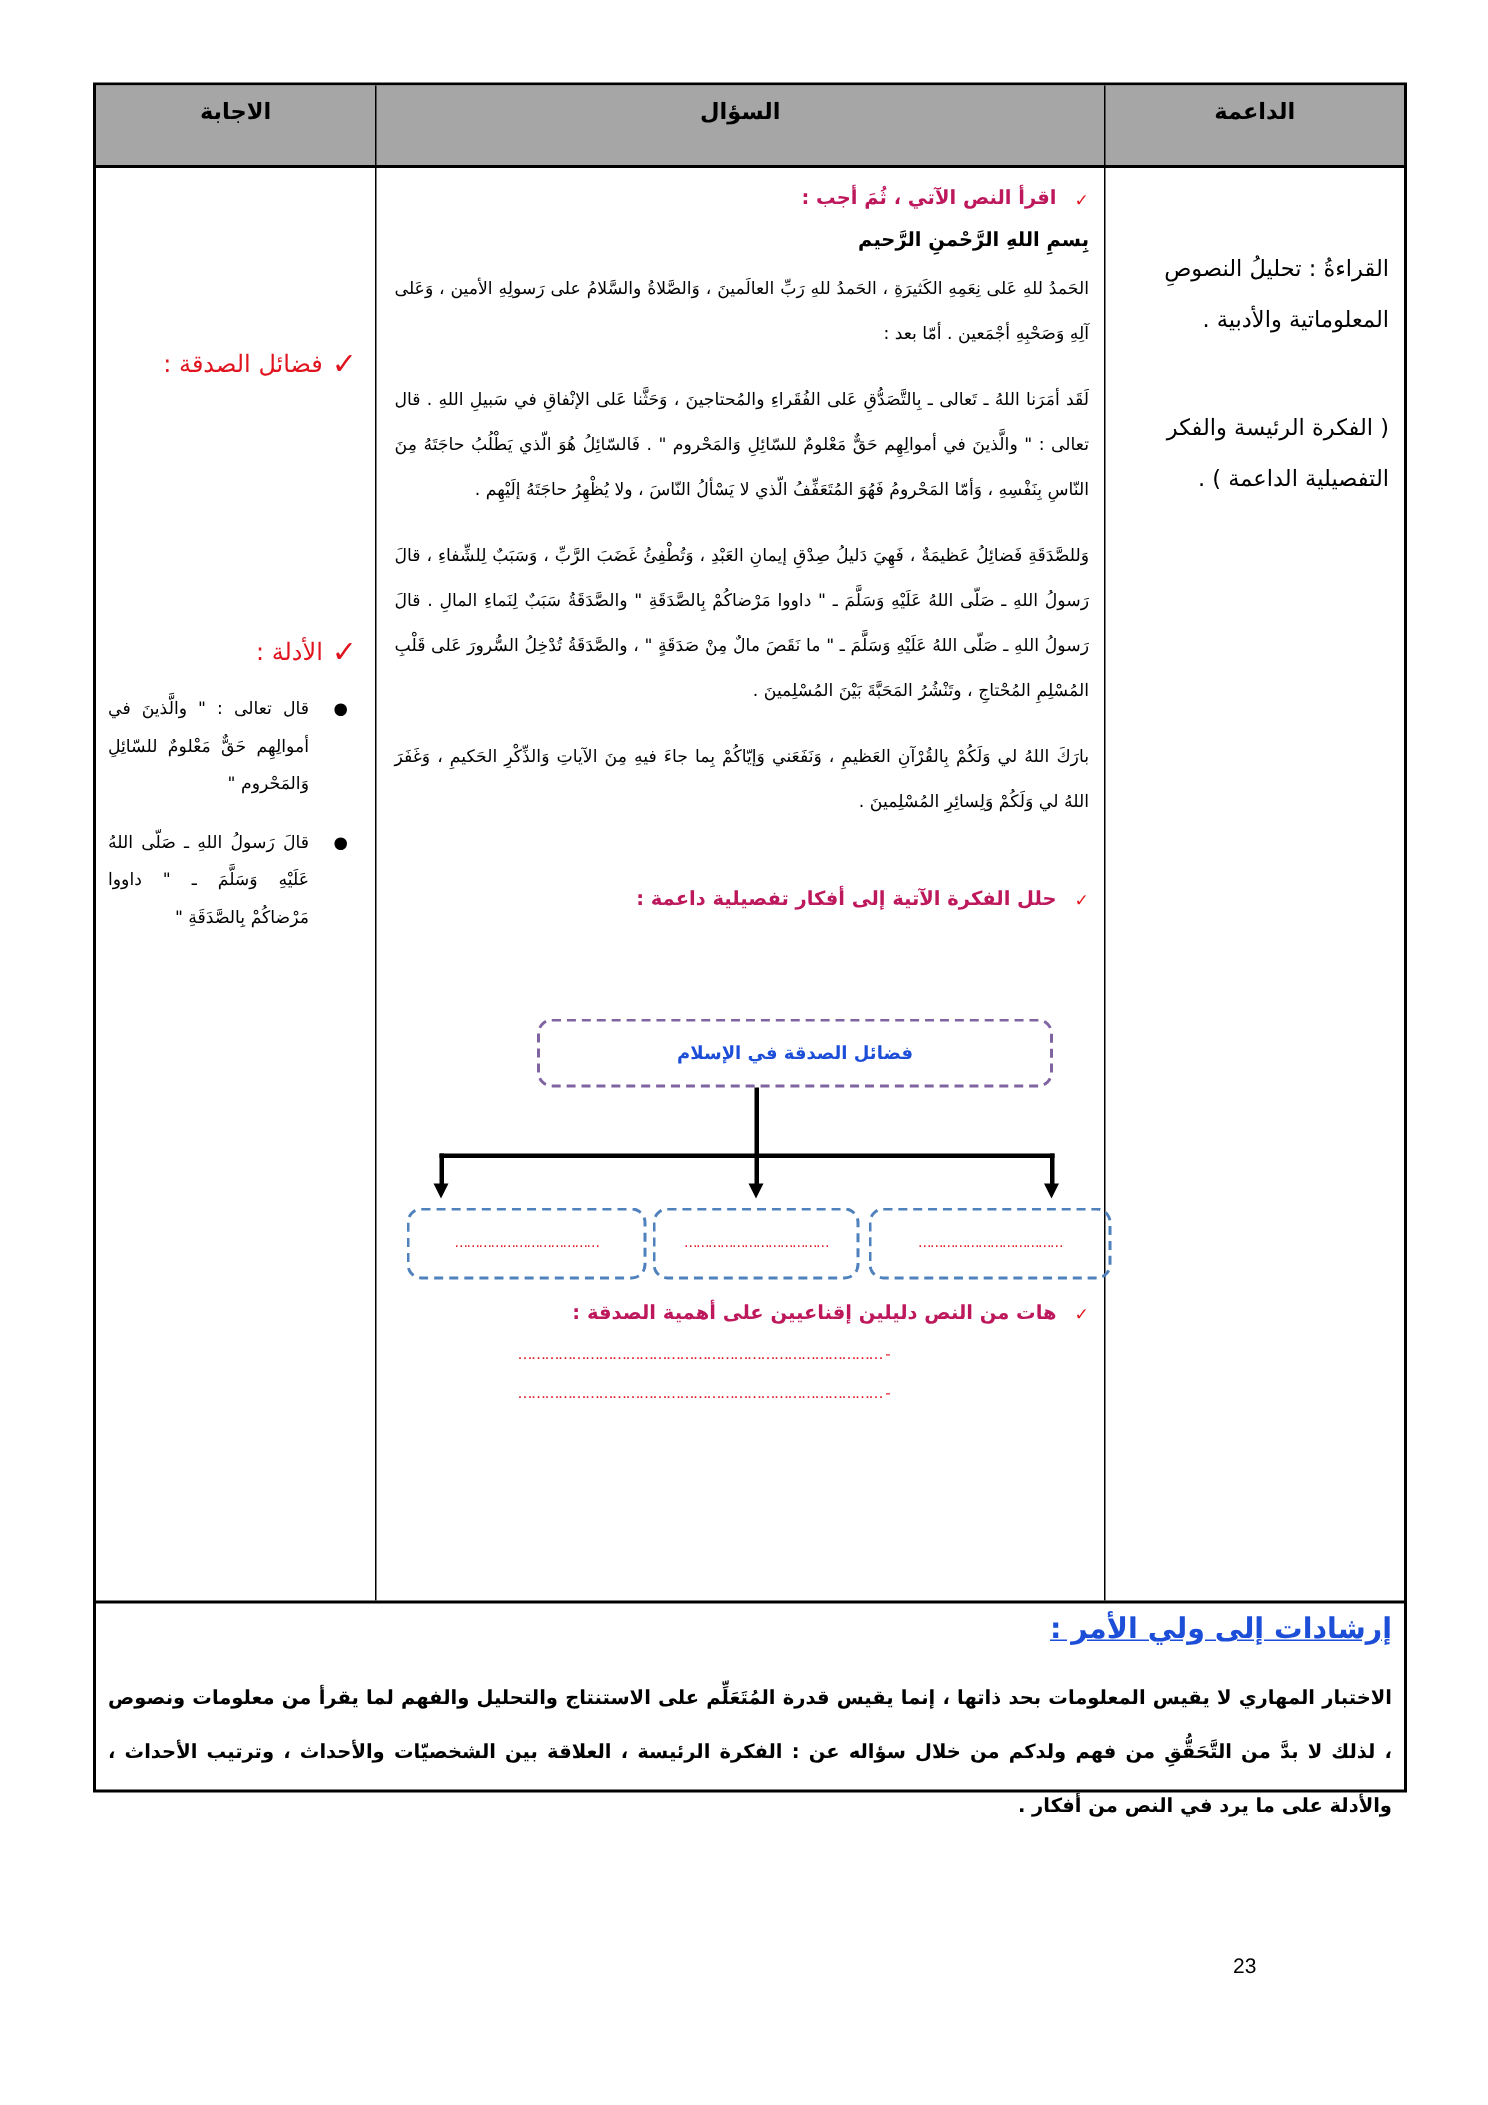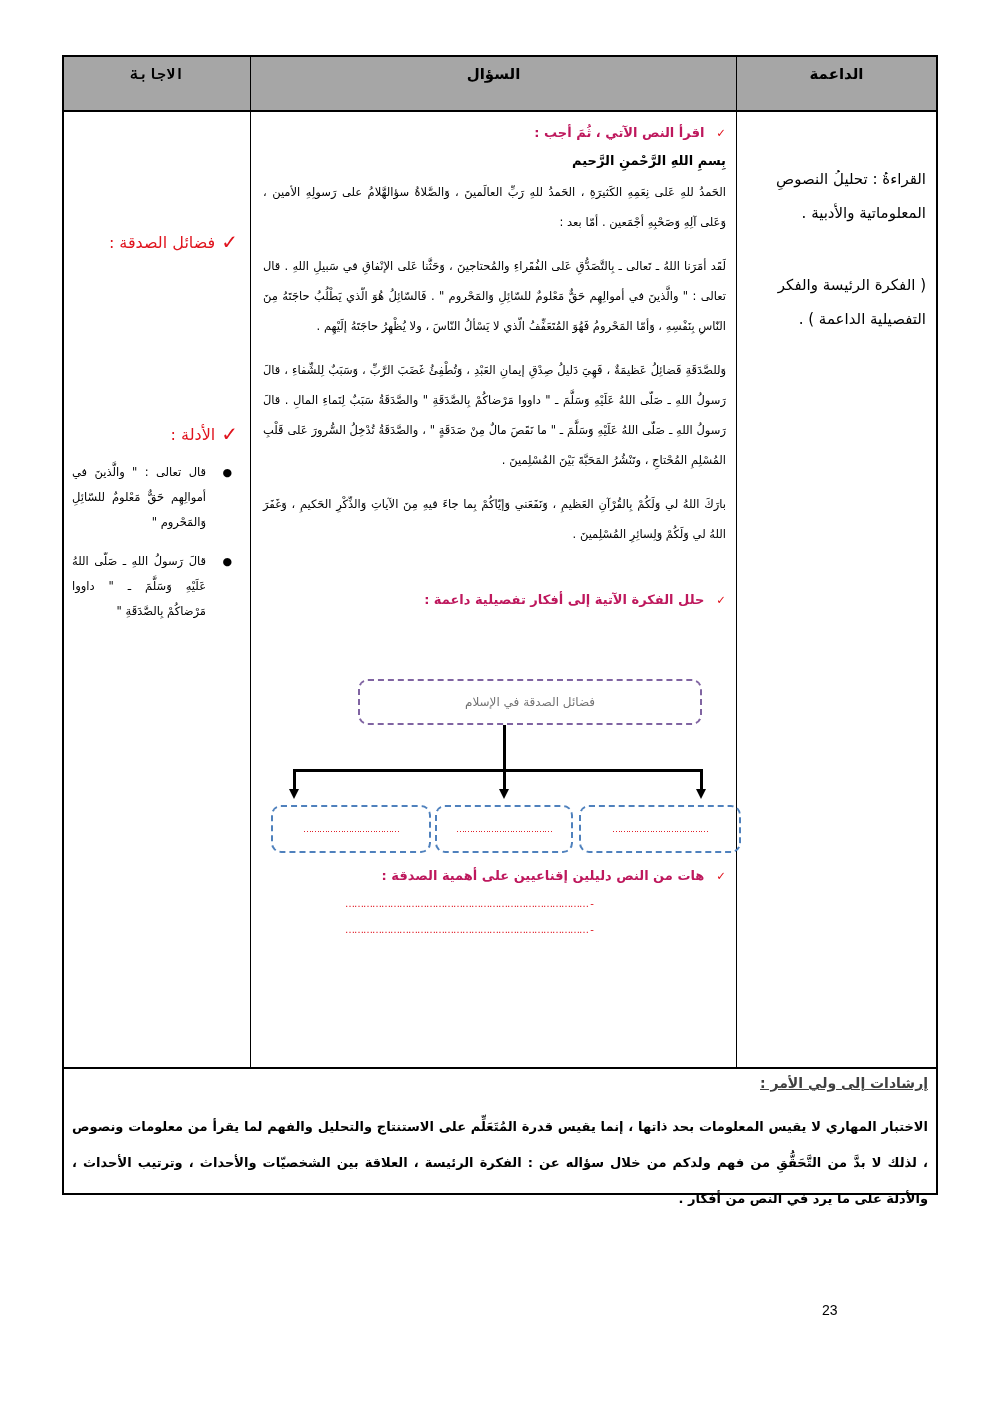--- a/index.html
+++ b/index.html
@@ -2,45 +2,45 @@
 <html lang="ar"><head>
 <meta charset="utf-8">
 <style>
   html, body { margin: 0; padding: 0; background: #ffffff; }
   body { width: 992px; height: 1403px; position: relative; font-family: "DejaVu Sans", sans-serif; color: #000; overflow: hidden; }
   .page-table { position: absolute; left: 62px; top: 55px; width: 876px; border: 2px solid #000; box-sizing: border-box; }
   .hdr-row { display: flex; height: 53px; background: #a6a6a6; border-bottom: 2px solid #000; direction: rtl; }
   .hdr-cell { display: flex; align-items: flex-start; justify-content: center; padding-top: 8px; font-weight: bold; font-size: 15px; box-sizing: border-box; }
   .hdr-cell.skill { width: 200px; border-left: 1.5px solid #000; }
   .hdr-cell.question { width: 486px; border-left: 1.5px solid #000; }
-  .hdr-cell.answer { flex: 1; font-family: Liberation Mono, monospace; }
+  .hdr-cell.answer { flex: 1; }
   .body-row { display: flex; height: 955px; direction: rtl; border-bottom: 2px solid #000; }
   .col-skill { width: 200px; border-left: 1.5px solid #000; box-sizing: border-box; padding: 50px 10px 0 6px; font-size: 15px; line-height: 34px; }
   .col-question { width: 486px; border-left: 1.5px solid #000; box-sizing: border-box; padding: 6px 10px 0 12px; position: relative; font-size: 11.5px; line-height: 30px; }
   .col-answer { flex: 1; box-sizing: border-box; padding: 118px 12px 0 8px; font-size: 11.5px; }
   .instr { font-size: 13px; font-weight: bold; color: #be185d; margin-right: 4px; }
   .check { color: #e0141e; font-weight: bold; margin-left: 8px; }
   .basmala { text-align: right; font-weight: bold; font-size: 13px; margin: -2px 0 1px; }
   .para { text-align: justify; text-align-last: right; margin: 0 0 14px; }
   .skill-block { margin-bottom: 38px; }
   .ans-title { font-size: 16px; color: #e0141e; display: flex; align-items: center; gap: 6px; margin-bottom: 10px; }
   .ans-title .ck { font-size: 20px; font-weight: bold; }
   ul.ans-list { list-style: none; margin: 0; padding: 0; }
   ul.ans-list li { position: relative; padding-right: 32px; line-height: 28px; margin-bottom: 6px; }
   ul.ans-list li::before { content: "\25CF"; position: absolute; right: 6px; top: 0; font-size: 11px; }
   .evid li { line-height: 25px !important; text-align: justify; margin-bottom: 14px !important; }
   .diagram { position: relative; height: 240px; margin-top: 8px; }
-  .main-box { position: absolute; left: 95px; top: 56px; width: 344px; height: 46px; border: 2.5px dashed #8064a2; border-radius: 10px; box-sizing: border-box; display: flex; align-items: center; justify-content: center; color: #737373; font-weight: normal; font-size: 12px; }
+  .main-box { position: absolute; left: 95px; top: 56px; width: 344px; height: 46px; border: 2.5px dashed #8064a2; border-radius: 10px; box-sizing: border-box; display: flex; align-items: center; justify-content: center; color: #1d4ed8; font-weight: bold; font-size: 12px; }
   .line { position: absolute; background: #000; }
   .arrow { position: absolute; width: 0; height: 0; border-left: 5px solid transparent; border-right: 5px solid transparent; border-top: 10px solid #000; }
   .sub-box { position: absolute; top: 182px; height: 48px; border: 2.5px dashed #4f81bd; border-radius: 10px; box-sizing: border-box; display: flex; align-items: center; justify-content: center; color: #e0141e; font-size: 9px; letter-spacing: -1px; }
   .q-line { margin-right: 0; display: flex; align-items: center; }
   .ans-dots { color: #e0141e; font-size: 10px; letter-spacing: -1px; text-align: left; padding-left: 82px; line-height: 26px; }
   .guide { direction: rtl; padding: 6px 8px 10px 8px; height: 108px; box-sizing: content-box; }
-  .guide-title { color: #404040; font-weight: bold; text-decoration: underline; font-size: 14px; margin-bottom: 18px; }
+  .guide-title { color: #1d4ed8; font-weight: bold; text-decoration: underline; font-size: 19px; margin-bottom: 18px; }
   .guide-text { font-weight: bold; font-size: 13px; line-height: 36px; text-align: justify; }
   .page-num { position: absolute; left: 822px; top: 1302px; font-size: 14px; font-family: "Liberation Sans", sans-serif; }
 </style>
 </head>
 <body>
 
 <div class="page-table">
   <div class="hdr-row">
     <div class="hdr-cell skill">الداعمة</div>
     <div class="hdr-cell question">السؤال</div>
@@ -53,21 +53,21 @@
       <div class="skill-block">القراءةُ : تحليلُ النصوصِ المعلوماتية والأدبية .</div>
       <div>( الفكرة الرئيسة والفكر التفصيلية الداعمة ) .</div>
     </div>
 
     <div class="col-question">
       <div class="q-line">
         <span class="check">✓</span>
         <span class="instr">اقرأ النص الآتي ، ثُمَ أجب :</span>
       </div>
       <div class="basmala">بِسمِ اللهِ الرَّحْمنِ الرَّحيم</div>
-      <p class="para">الحَمدُ للهِ عَلى نِعَمِهِ الكَثيرَةِ ، الحَمدُ للهِ رَبِّ العالَمينَ ، وَالصَّلاةُ سؤالهَّلامُ على رَسولِهِ الأمين ، وَعَلى آلِهِ وَصَحْبِهِ أجْمَعين . أمّا بعد :</p>
+      <p class="para">الحَمدُ للهِ عَلى نِعَمِهِ الكَثيرَةِ ، الحَمدُ للهِ رَبِّ العالَمينَ ، وَالصَّلاةُ والسَّلامُ على رَسولِهِ الأمين ، وَعَلى آلِهِ وَصَحْبِهِ أجْمَعين . أمّا بعد :</p>
       <p class="para">لَقَد أمَرَنا اللهُ ـ تَعالى ـ بِالتَّصَدُّقِ عَلى الفُقَراءِ والمُحتاجينَ ، وَحَثَّنا عَلى الإنْفاقِ في سَبيلِ اللهِ . قال تعالى : " والَّذينَ في أموالِهِم حَقٌّ مَعْلومٌ للسّائِلِ وَالمَحْروم " . فَالسّائِلُ هُوَ الّذي يَطْلُبُ حاجَتَهُ مِنَ النّاسِ بِنَفْسِهِ ، وَأمّا المَحْرومُ فَهُوَ المُتَعَفِّفُ الّذي لا يَسْألُ النّاسَ ، ولا يُظْهِرُ حاجَتَهُ إلَيْهِم .</p>
       <p class="para">وَللصَّدَقَةِ فَضائِلُ عَظيمَةٌ ، فَهِيَ دَليلُ صِدْقِ إيمانِ العَبْدِ ، وَتُطْفِئُ غَضَبَ الرَّبِّ ، وَسَبَبٌ لِلشِّفاءِ ، قالَ رَسولُ اللهِ ـ صَلّى اللهُ عَلَيْهِ وَسَلَّمَ ـ " داووا مَرْضاكُمْ بِالصَّدَقَةِ " والصَّدَقَةُ سَبَبٌ لِنَماءِ المالِ . قالَ رَسولُ اللهِ ـ صَلّى اللهُ عَلَيْهِ وَسَلَّمَ ـ " ما نَقَصَ مالٌ مِنْ صَدَقَةٍ " ، والصَّدَقَةُ تُدْخِلُ السُّرورَ عَلى قَلْبِ المُسْلِمِ المُحْتاجِ ، وتَنْشُرُ المَحَبَّةَ بَيْنَ المُسْلِمينَ .</p>
       <p class="para">بارَكَ اللهُ لي وَلَكُمْ بِالقُرْآنِ العَظيمِ ، وَنَفَعَني وَإيّاكُمْ بِما جاءَ فيهِ مِنَ الآياتِ وَالذِّكْرِ الحَكيمِ ، وَغَفَرَ اللهُ لي وَلَكُمْ وَلِسائِرِ المُسْلِمينَ .</p>
 
       <div class="q-line" style="margin-top:36px;">
         <span class="check">✓</span>
         <span class="instr">حلل الفكرة الآتية إلى أفكار تفصيلية داعمة :</span>
       </div>
 
       <div class="diagram">

